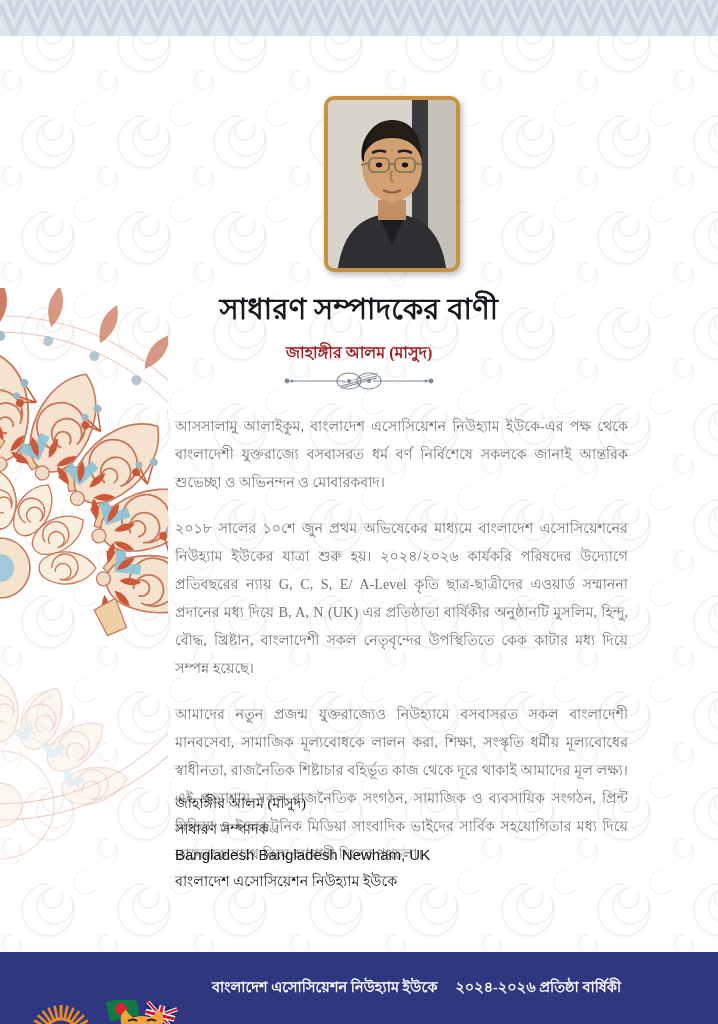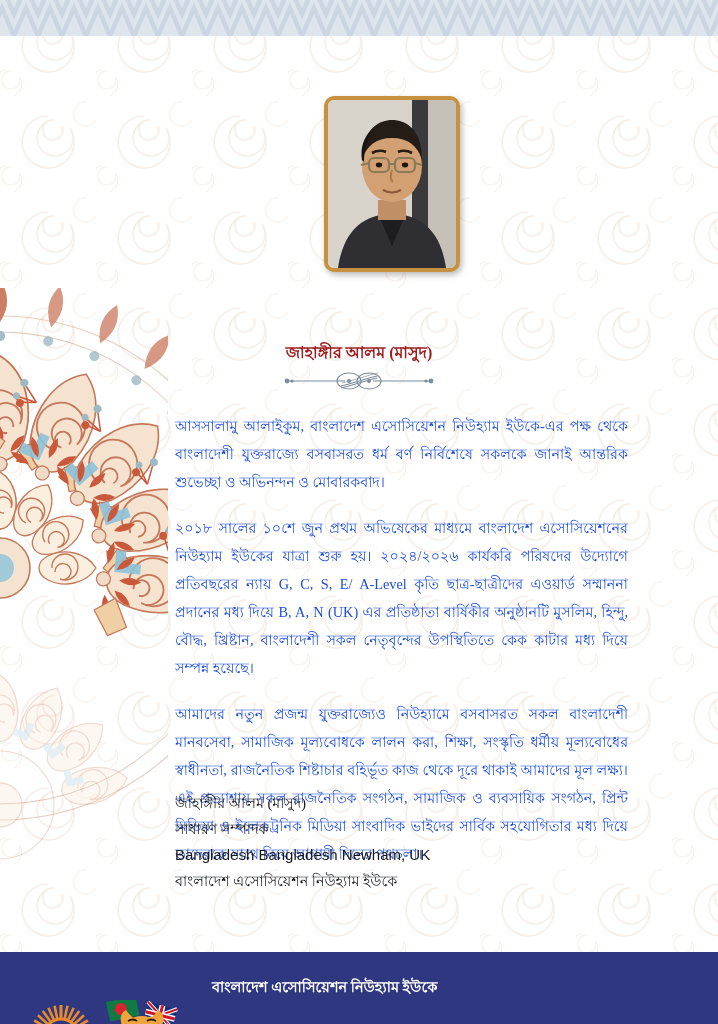--- a/index.html
+++ b/index.html
@@ -121,21 +121,21 @@
   .body-col {
     position: absolute;
     left: 175px;
     top: 412px;
     width: 453px;
   }
   .para {
     font-family: "Liberation Serif", "DejaVu Serif", serif;
     font-size: 14.3px;
     line-height: 28px;
-    color: #1d4ed8;
+    color: #737373;
     text-align: justify;
     margin: 0 0 18px 0;
   }
   .para:last-of-type { margin-bottom: 16px; }
 
   
   .signature {
     position: absolute;
     left: 175px;
     top: 790px;
@@ -349,20 +349,21 @@
         <ellipse cx="77" cy="65" rx="3.2" ry="2.4" fill="#201810"></ellipse>
 
         <path d="M44 53 q7 -4 14 -1" stroke="#241c16" stroke-width="2.6" fill="none"></path>
         <path d="M70 52 q7 -3 14 1" stroke="#241c16" stroke-width="2.6" fill="none"></path>
 
         <path d="M64 70 q-3 9 1 12" stroke="#a9784f" stroke-width="2" fill="none"></path>
         <path d="M55 90 q9 5 18 0" stroke="#8c5a3b" stroke-width="2.2" fill="none"></path>
       </svg>
     </div>
 
+    <div class="title">সাধারণ সম্পাদকের বাণী</div>
     <div class="subtitle">জাহাঙ্গীর আলম (মাসুদ)</div>
 
     <svg class="divider" viewBox="0 0 160 24" aria-hidden="true">
       <g stroke="#7d8c99" stroke-width="1.1" fill="none">
         <path d="M10 12 H66"></path>
         <path d="M94 12 H150"></path>
         <ellipse cx="70" cy="12" rx="12" ry="8"></ellipse>
         <ellipse cx="90" cy="12" rx="12" ry="8"></ellipse>
         <path d="M62 17 C72 15 88 9 98 7"></path>
         <path d="M62 19 C72 17 88 11 98 9"></path>
@@ -475,16 +476,17 @@
 
         <path id="capcirc" d="M40,34 m-29,0 a29,29 0 1 0 58,0 a29,29 0 1 0 -58,0" fill="none"></path>
         <text fill="#dfe2f2" font-family="Liberation Sans, sans-serif" font-size="5.4">
           <textPath href="#capcirc" startOffset="8%">Bangladesh Association Newham UK</textPath>
         </text>
       </svg>
     </div>
 
     <div class="footer-text">
       <span>বাংলাদেশ এসোসিয়েশন নিউহ্যাম ইউকে</span>
+      <span>২০২৪-২০২৬ প্রতিষ্ঠা বার্ষিকী</span>
     </div>
   </div>
 
 </div>
 
 </body></html>

